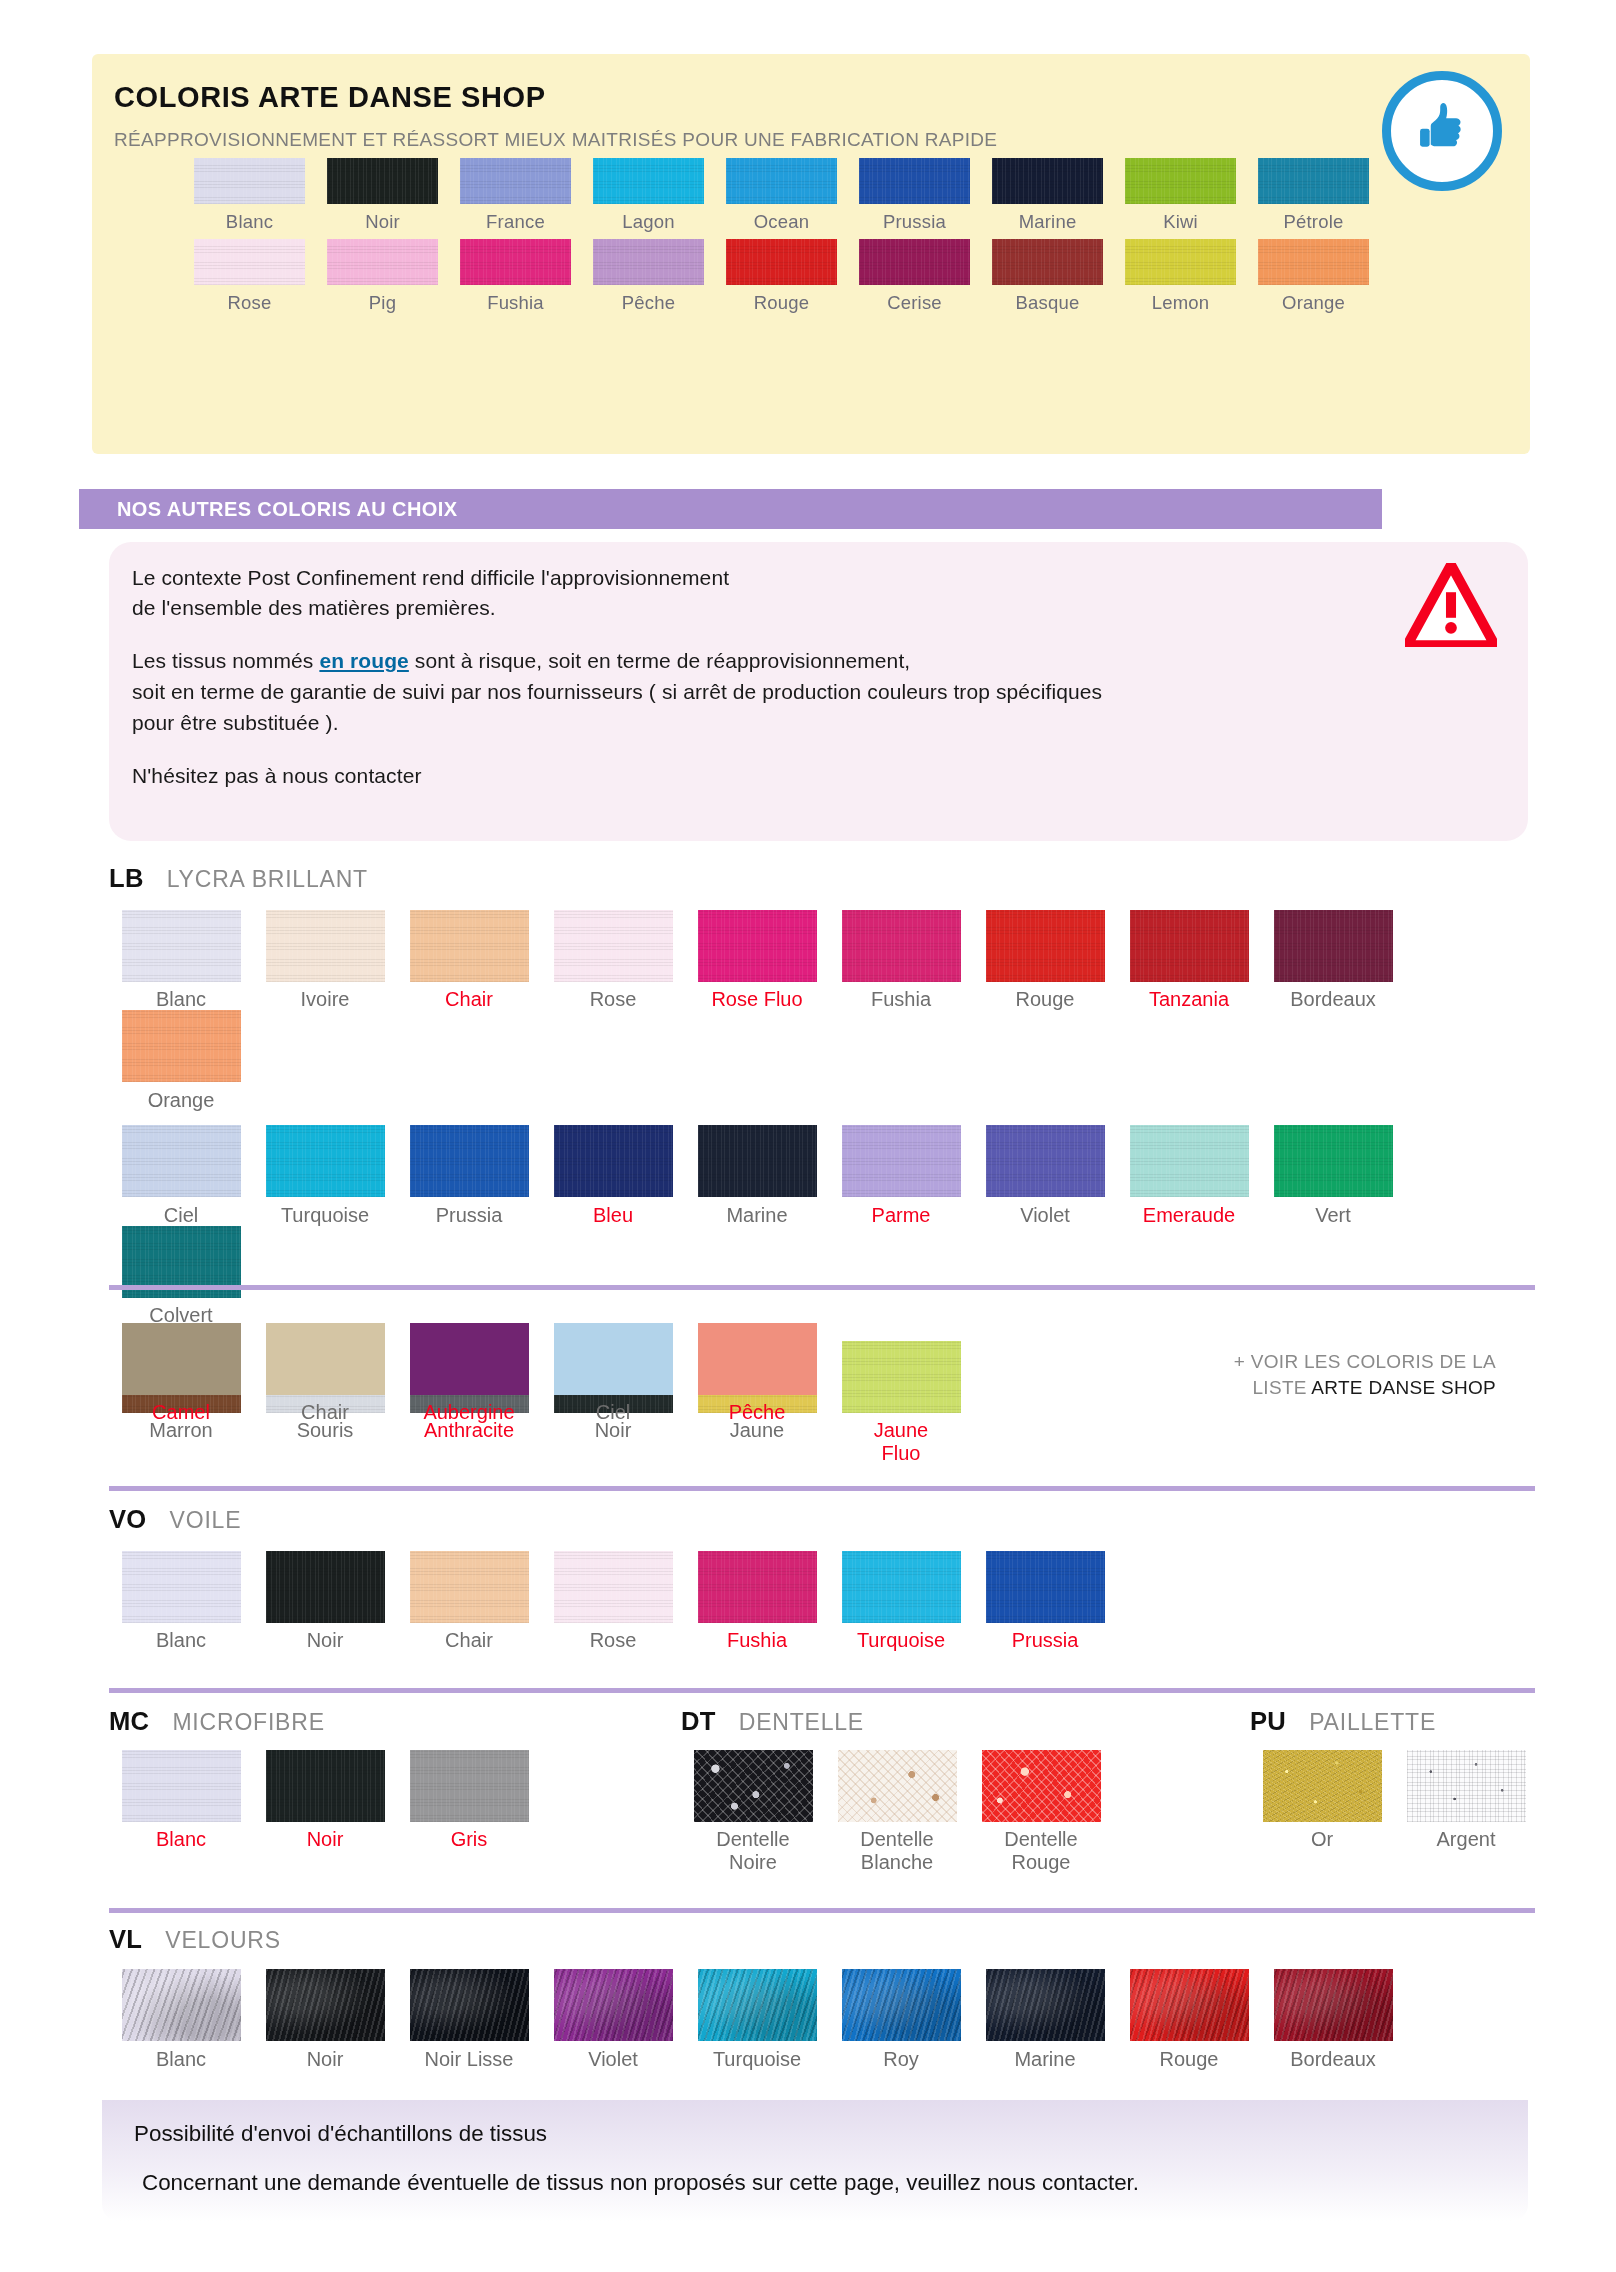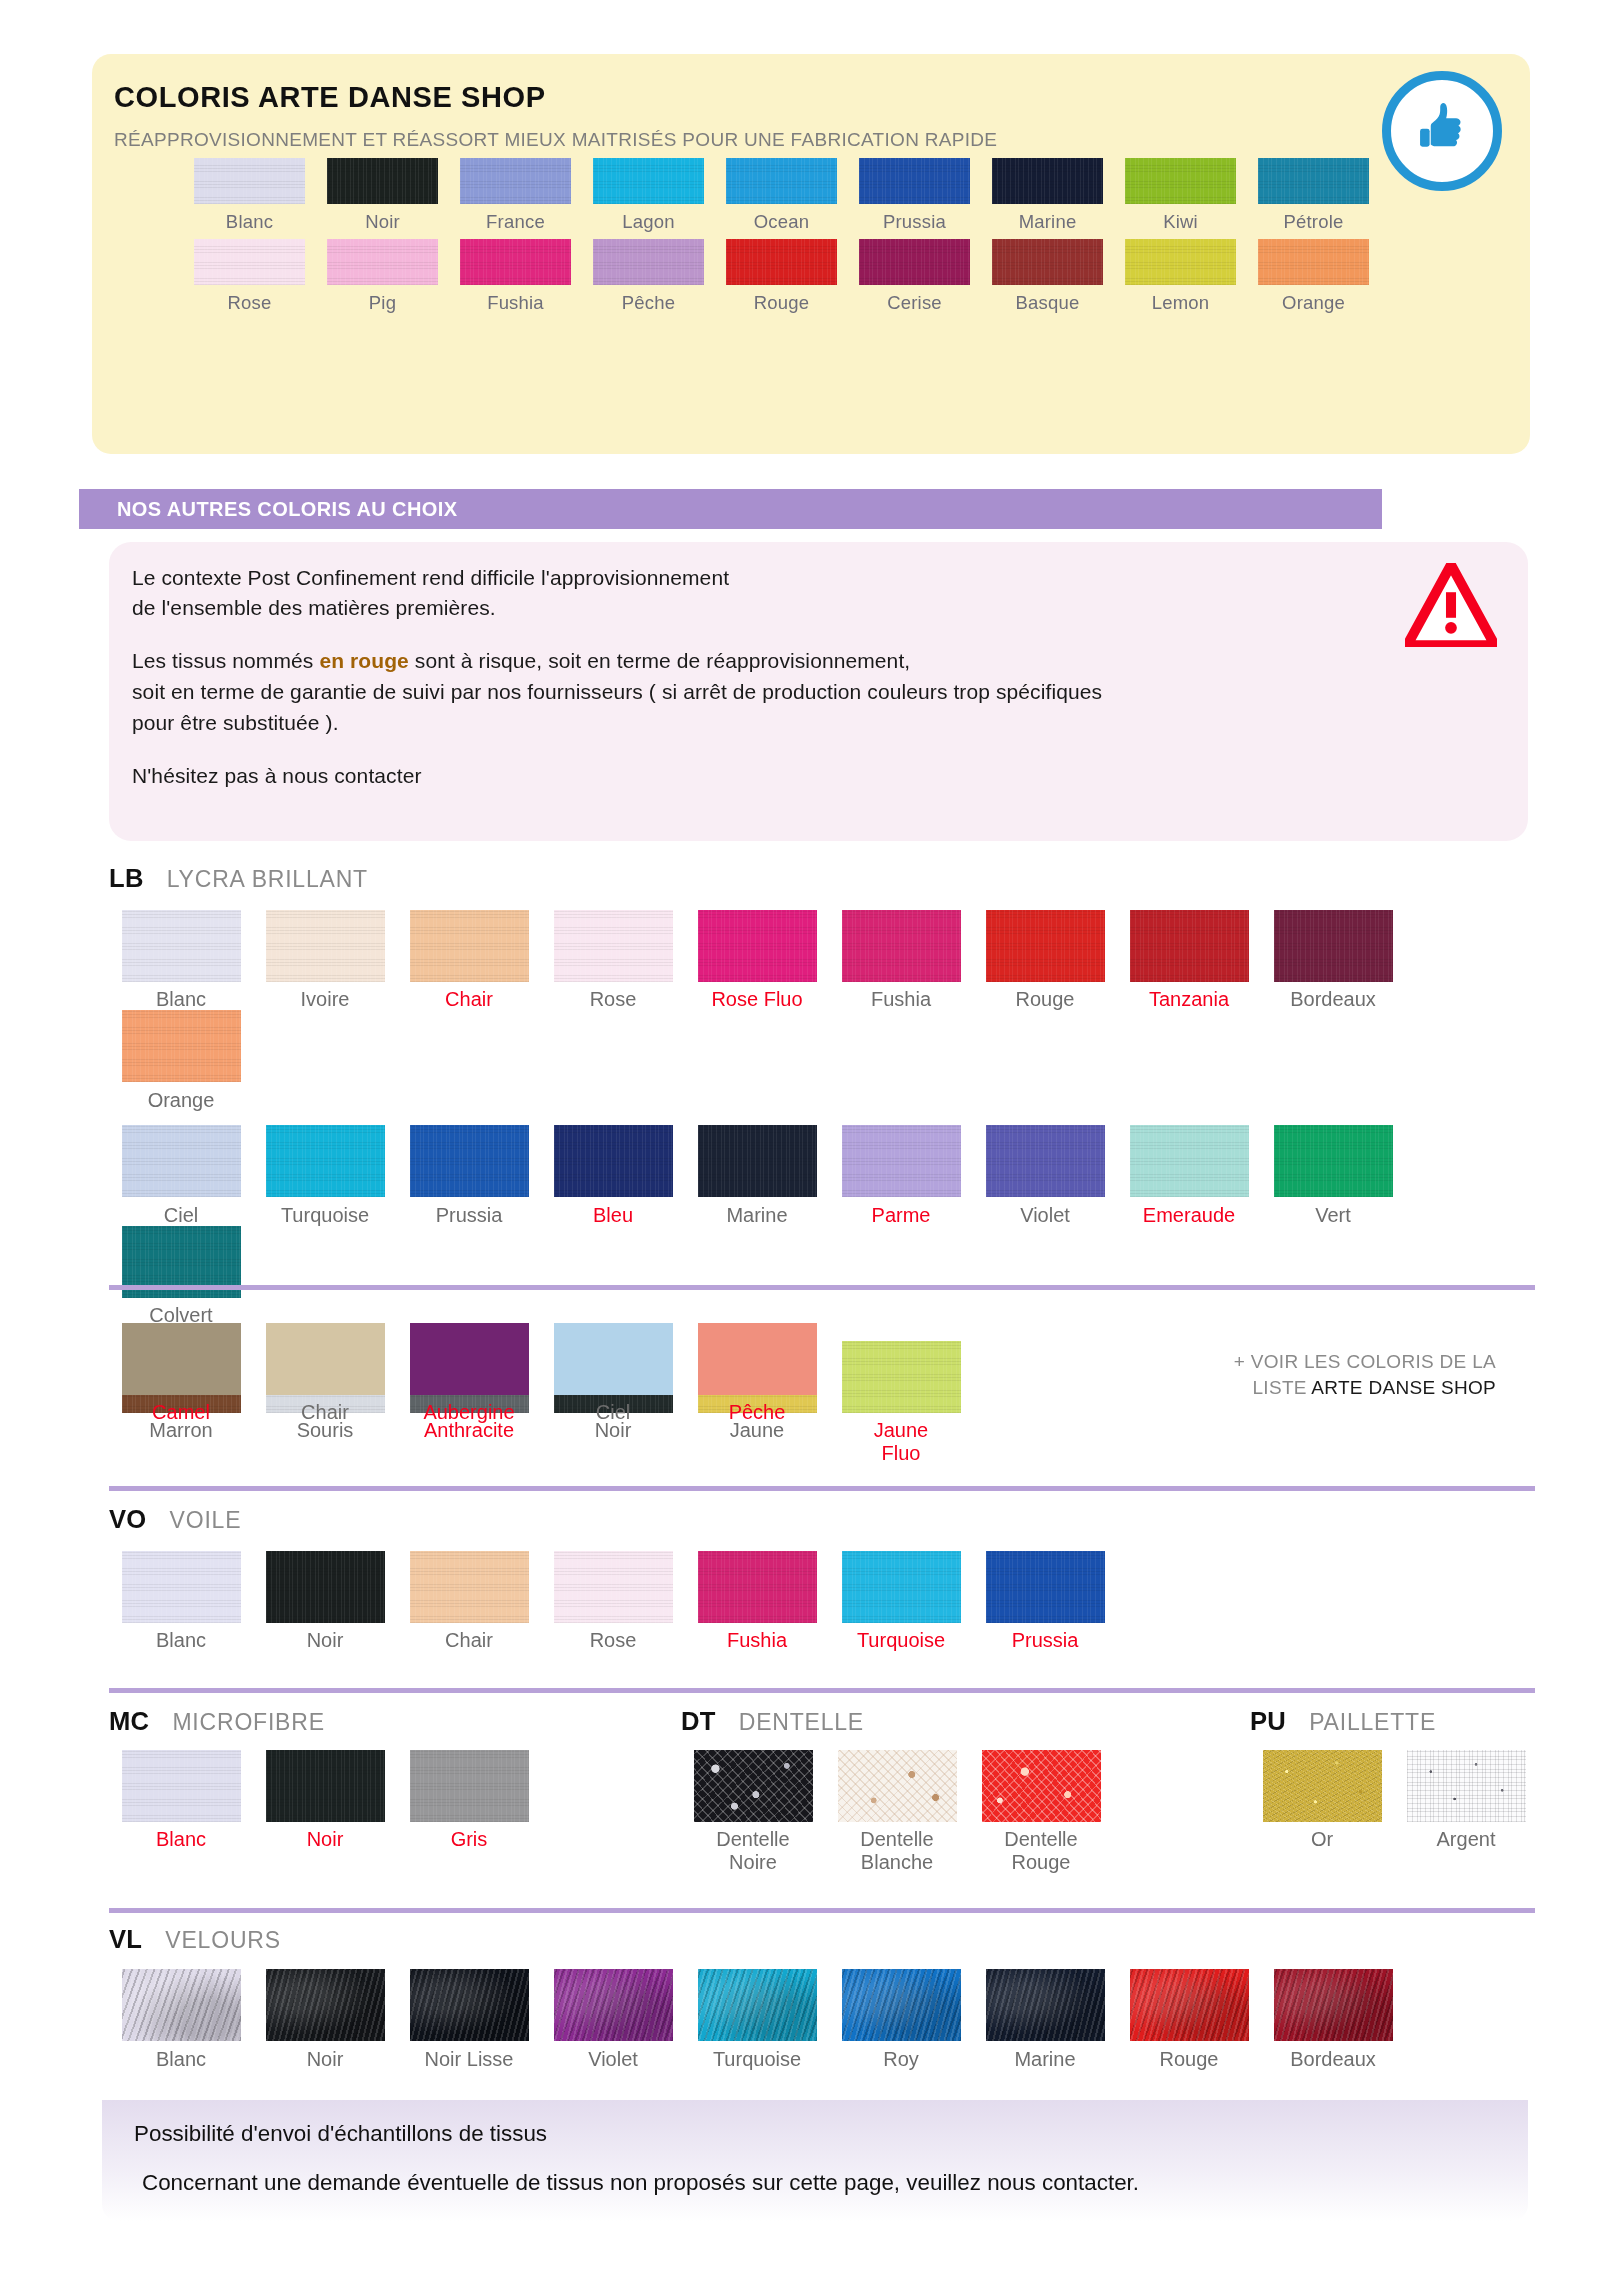--- a/index.html
+++ b/index.html
@@ -7,21 +7,21 @@
     width:1616px;height:2273px;
     background:#ffffff;
     font-family:"Liberation Sans", sans-serif;
     -webkit-font-smoothing:antialiased;
   }
   .page{position:relative;width:1616px;height:2273px;overflow:hidden;}
 
   
   .top-panel{
     position:absolute;left:92px;top:54px;width:1438px;height:400px;
-    background:#fbf3c9;border-radius:19px;
+    background:#fbf3c9;border-radius:6px;
   }
   .top-title{
     position:absolute;left:22px;top:27px;
     font-size:29px;font-weight:bold;letter-spacing:0.6px;color:#111;
     font-family:"Liberation Sans Narrow","Liberation Sans",sans-serif;
   }
   .top-sub{
     position:absolute;left:22px;top:73px;width:1151px;
     font-size:19px;line-height:1.32;color:#7e7e7e;letter-spacing:0.3px;
   }
@@ -53,21 +53,21 @@
   
   .notice{
     position:absolute;left:109px;top:542px;width:1419px;height:299px;
     background:#f9eef5;border-radius:22px;
   }
   .notice-text{
     position:absolute;left:23px;top:20.5px;width:1285px;
     font-size:21px;line-height:1.47;color:#1a1a1a;letter-spacing:0.1px;
   }
   .notice-text p{margin:0 0 22px 0;}
-  .notice-text .red{color:#a16207;font-weight:bold;}
+  .notice-text .red{color:#0369a1;font-weight:bold;text-decoration:underline;}
   .warn-ico{position:absolute;right:31px;top:20.5px;width:92px;height:84px;}
 
   
   .sec{position:absolute;}
   .sec-head{display:flex;align-items:baseline;}
   .sec-code{font-size:25.6px;font-weight:bold;color:#111;letter-spacing:0.3px;
     font-family:"Liberation Sans Narrow","Liberation Sans",sans-serif;}
   .sec-name{margin-left:23px;font-size:23px;color:#8a8a8a;letter-spacing:0.8px;}
 
   .grid{display:flex;flex-wrap:wrap;}

